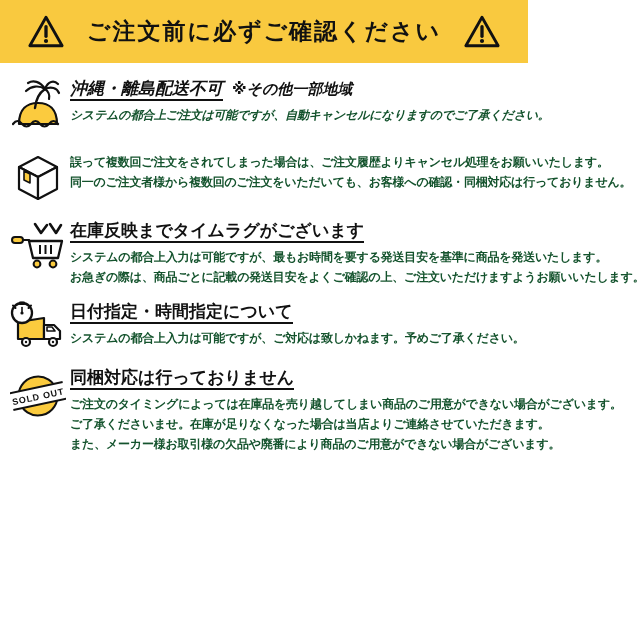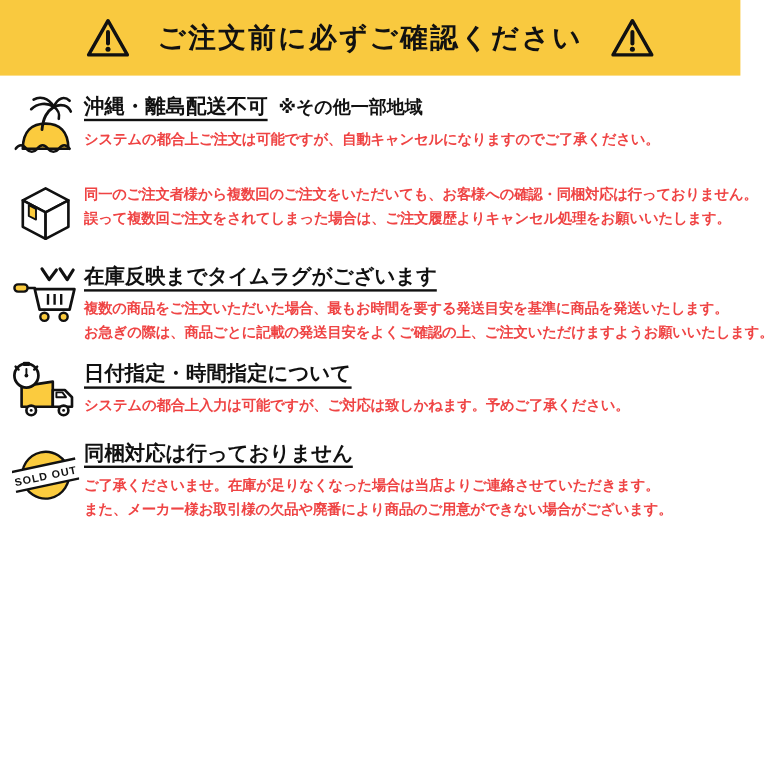--- a/index.html
+++ b/index.html
@@ -2,49 +2,49 @@
 <html><head>
 <meta charset="utf-8">
 <style>
   html,body{margin:0;padding:0;}
   body{
     width:640px;height:640px;background:#ffffff;overflow:hidden;
     font-family:"Liberation Sans","DejaVu Sans",sans-serif;
     color:#1a1a1a;-webkit-font-smoothing:antialiased;
   }
   .banner{
-    width:617px;height:63px;background:#F9C93F;
+    width:528px;height:63px;background:#F9C93F;
     display:flex;align-items:center;justify-content:center;gap:22px;
     box-sizing:border-box;
   }
   .banner h1{
     margin:0;font-size:23px;font-weight:bold;letter-spacing:2px;color:#111;
   }
   .warn-icon svg{display:block;}
   main{padding-top:14px;}
   section.row{
     display:flex;align-items:flex-start;
     padding:0 4px 0 6px;box-sizing:border-box;
   }
-  .mb17{margin-bottom:17px;}
+  .mb17{margin-bottom:17px;font-style:italic;}
   .mb13{margin-bottom:13px;}
   .mb20{margin-bottom:20px;}
   .icon-cell{
     width:64px;flex:none;display:flex;justify-content:center;align-items:flex-start;
     padding-top:1px;
   }
   .content{flex:1;min-width:0;padding-top:1px;}
   .title{
     margin:0 0 5px 0;font-size:17px;font-weight:bold;line-height:22px;color:#111;
     white-space:nowrap;
   }
   .title .u{border-bottom:2px solid #111;padding-bottom:1px;}
   .title .note{margin-left:9px;font-size:15px;}
   .line{
-    margin:0;font-size:12px;font-weight:bold;line-height:20px;color:#ef4444;
+    margin:0;font-size:12px;font-weight:bold;line-height:20px;color:#14532d;
     white-space:nowrap;letter-spacing:-0.2px;
   }
   .stamp-text{font-family:"Liberation Sans","DejaVu Sans",sans-serif;}
 </style>
 </head>
 <body>
 
 <header class="banner">
   <span class="warn-icon">
     <svg width="38" height="35" viewBox="0 0 40 36">
@@ -88,43 +88,43 @@
   <section class="row mb13">
     <div class="icon-cell">
       <svg width="50" height="54" viewBox="0 0 50 54">
         <polygon points="25,5 44,15 25,25 6,15" fill="#fff" stroke="#111" stroke-width="2.2" stroke-linejoin="round"></polygon>
         <polygon points="6,15 25,25 25,47 6,37" fill="#fff" stroke="#111" stroke-width="2.2" stroke-linejoin="round"></polygon>
         <polygon points="44,15 25,25 25,47 44,37" fill="#fff" stroke="#111" stroke-width="2.2" stroke-linejoin="round"></polygon>
         <polygon points="11,19 17,22 17,31 11,28" fill="#FBCB3E" stroke="#111" stroke-width="1.6" stroke-linejoin="round"></polygon>
       </svg>
     </div>
     <div class="content">
+      <p class="line">誤って複数回ご注文をされてしまった場合は、ご注文履歴よりキャンセル処理をお願いいたします。</p>
       <p class="line">同一のご注文者様から複数回のご注文をいただいても、お客様への確認・同梱対応は行っておりません。</p>
-      <p class="line">誤って複数回ご注文をされてしまった場合は、ご注文履歴よりキャンセル処理をお願いいたします。</p>
     </div>
   </section>
 
   <section class="row mb13">
     <div class="icon-cell">
       <svg width="56" height="52" viewBox="0 0 56 52">
         <polyline points="25,4 31,13 37,5" fill="none" stroke="#111" stroke-width="2.6" stroke-linecap="round" stroke-linejoin="round"></polyline>
         <polyline points="40,4 46,13 51,5" fill="none" stroke="#111" stroke-width="2.6" stroke-linecap="round" stroke-linejoin="round"></polyline>
         <rect x="2" y="17" width="11" height="6" rx="3" fill="#FBCB3E" stroke="#111" stroke-width="2"></rect>
         <path d="M13 20 L19 20 L21 23" fill="none" stroke="#111" stroke-width="2"></path>
         <path d="M19 21 H52 L48 38 H23 Z" fill="#fff" stroke="#111" stroke-width="2.3" stroke-linejoin="round"></path>
         <line x1="30" y1="25" x2="30" y2="34" stroke="#111" stroke-width="2"></line>
         <line x1="35.5" y1="25" x2="35.5" y2="34" stroke="#111" stroke-width="2"></line>
         <line x1="41" y1="25" x2="41" y2="34" stroke="#111" stroke-width="2"></line>
         <circle cx="27" cy="44" r="3.4" fill="#FBCB3E" stroke="#111" stroke-width="2"></circle>
         <circle cx="43" cy="44" r="3.4" fill="#FBCB3E" stroke="#111" stroke-width="2"></circle>
       </svg>
     </div>
     <div class="content">
       <h2 class="title"><span class="u">在庫反映までタイムラグがございます</span></h2>
-      <p class="line">複数の商品をご注文いただいた場合、最もお時間を要する発送目安を基準に商品を発送いたします。</p>
+      <p class="line">システムの都合上入力は可能ですが、最もお時間を要する発送目安を基準に商品を発送いたします。</p>
       <p class="line">お急ぎの際は、商品ごとに記載の発送目安をよくご確認の上、ご注文いただけますようお願いいたします。</p>
     </div>
   </section>
 
   <section class="row mb13">
     <div class="icon-cell">
       <svg width="58" height="52" viewBox="0 0 58 52">
         <path d="M9 21 L35 17 V38 H9 Z" fill="#FBCB3E" stroke="#111" stroke-width="2.2" stroke-linejoin="round"></path>
         <path d="M35 24 H45 L51 30 V38 H35 Z" fill="#fff" stroke="#111" stroke-width="2.2" stroke-linejoin="round"></path>
         <path d="M38 26 H43 L46 30 H38 Z" fill="#fff" stroke="#111" stroke-width="1.6" stroke-linejoin="round"></path>
@@ -154,19 +154,20 @@
           <circle cx="0" cy="0" r="19.5" fill="#FBCB3E" stroke="#111" stroke-width="2"></circle>
           <rect x="-28" y="-8.5" width="56" height="17" fill="#fff"></rect>
           <line x1="-27" y1="-8.5" x2="27" y2="-8.5" stroke="#111" stroke-width="2"></line>
           <line x1="-27" y1="8.5" x2="27" y2="8.5" stroke="#111" stroke-width="2"></line>
           <text class="stamp-text" x="0" y="3.8" text-anchor="middle" font-size="9" font-weight="bold" letter-spacing="0.8" fill="#111">SOLD OUT</text>
         </g>
       </svg>
     </div>
     <div class="content">
       <h2 class="title"><span class="u">同梱対応は行っておりません</span></h2>
+      <p class="line">ご注文のタイミングによっては在庫品を売り越してしまい商品のご用意ができない場合がございます。</p>
       <p class="line">ご了承くださいませ。在庫が足りなくなった場合は当店よりご連絡させていただきます。</p>
       <p class="line">また、メーカー様お取引様の欠品や廃番により商品のご用意ができない場合がございます。</p>
 
     </div>
   </section>
 
 </main>
 
 </body></html>

